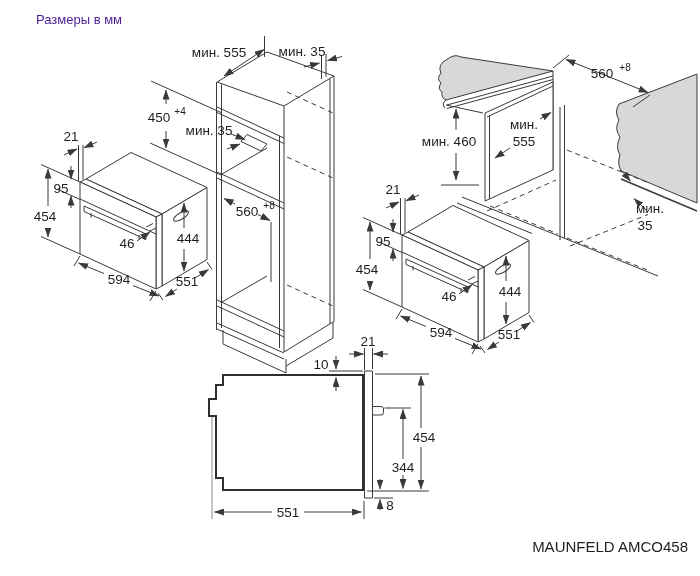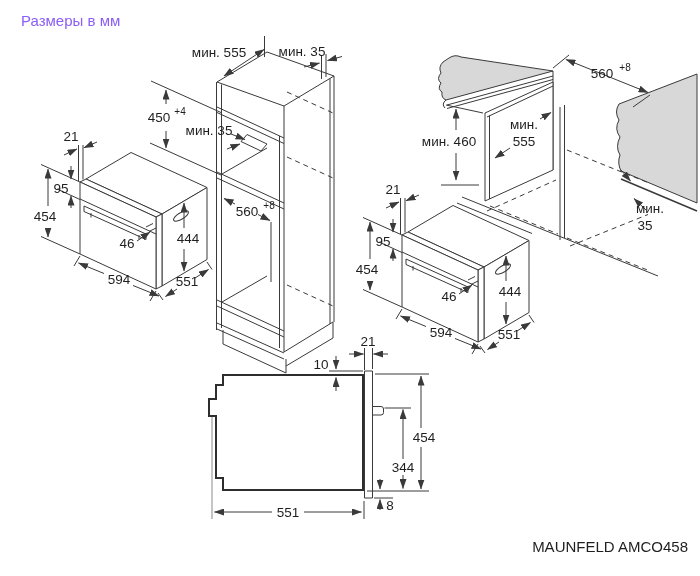--- a/index.html
+++ b/index.html
@@ -1,18 +1,18 @@
 <!DOCTYPE html>
 <html><head>
 <meta charset="utf-8">
 <style>
   html,body{margin:0;padding:0;background:#ffffff;}
   .page{position:relative;width:700px;height:576px;background:#ffffff;overflow:hidden;
         font-family:"Liberation Sans",sans-serif;color:#1f1f1f;}
-  .title{position:absolute;left:21px;top:12px;font-size:15px;color:#8b5cf6;}
+  .title{position:absolute;left:36px;top:12px;font-size:13px;color:#4c1d95;}
   .caption{position:absolute;right:12px;top:538px;font-size:15px;color:#1f1f1f;}
   svg{position:absolute;left:0;top:0;}
   svg text{font-family:"Liberation Sans",sans-serif;font-size:13.5px;fill:#1f1f1f;}
   svg text.sup{font-size:10px;}
   .ln{stroke:#3a3a3a;stroke-width:1;fill:none;stroke-linecap:butt;}
   .ln16{stroke:#3a3a3a;stroke-width:1.6;fill:none;}
   .thick{stroke:#2e2e2e;stroke-width:2;fill:#ffffff;stroke-linejoin:miter;}
   .dash{stroke-dasharray:5 4;}
   .grayline{stroke:#8a8a8a;stroke-width:1;fill:none;}
   .face{fill:#ffffff;stroke:#3a3a3a;stroke-width:1;stroke-linejoin:round;}

